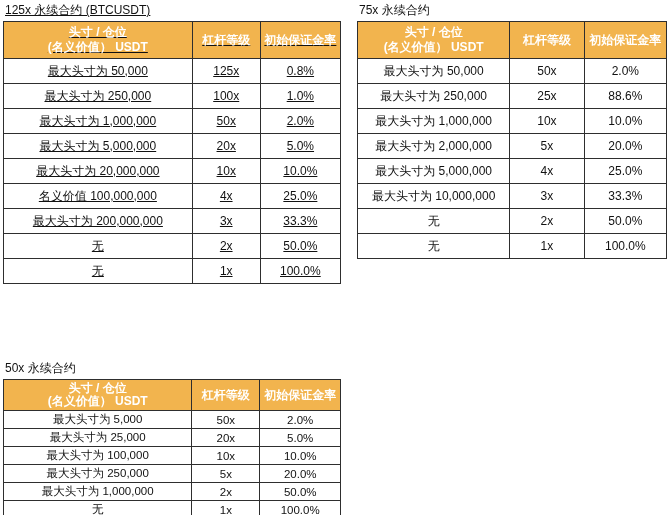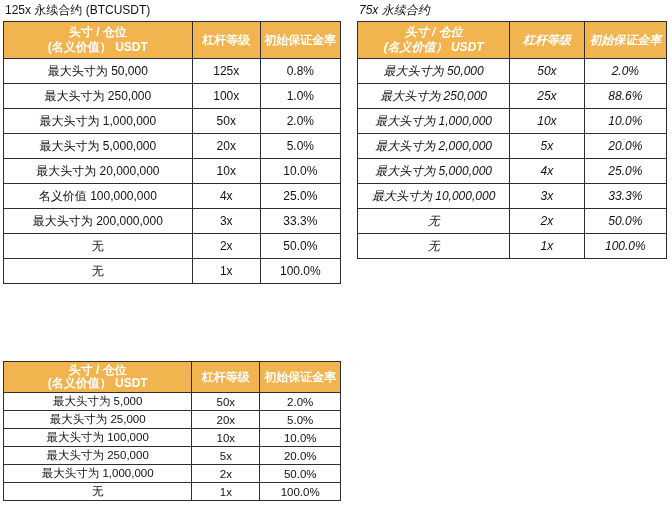--- a/index.html
+++ b/index.html
@@ -35,21 +35,21 @@
   }
   
   .t-wide  .c-pos { width:188px; } .t-wide  .c-lev { width:66px; } .t-wide  .c-mar { width:78px; }
   .t-right .c-pos { width:149px; } .t-right .c-lev { width:73px; } .t-right .c-mar { width:80px; }
 </style>
 </head>
 <body>
 
 <div class="page">
 
-  <div class="block" style="left:3px; top:3px; width:338px;">
+  <div class="block" style="left:3px; top:3px; width:338px;text-decoration:underline;">
     <div class="table-title">125x 永续合约 (BTCUSDT)</div>
     <table class="t-big t-wide">
       <thead>
         <tr>
           <th class="c-pos">头寸 / 仓位
 (名义价值） USDT</th>
           <th class="c-lev">杠杆等级</th>
           <th class="c-mar">初始保证金率</th>
         </tr>
       </thead>
@@ -96,21 +96,21 @@
           </tr>
           <tr>
             <td>无</td>
             <td>1x</td>
             <td>100.0%</td>
           </tr>
         </tbody>
     </table>
   </div>
 
-  <div class="block" style="left:357px; top:3px; width:310px;font-style:italic;">
+  <div class="block" style="left:357px; top:3px; width:310px;">
     <div class="table-title">75x 永续合约</div>
     <table class="t-big t-right">
       <thead>
         <tr>
           <th class="c-pos">头寸 / 仓位
 (名义价值） USDT</th>
           <th class="c-lev">杠杆等级</th>
           <th class="c-mar">初始保证金率</th>
         </tr>
       </thead>
@@ -153,20 +153,21 @@
           <tr>
             <td>无</td>
             <td>1x</td>
             <td>100.0%</td>
           </tr>
         </tbody>
     </table>
   </div>
 
   <div class="block" style="left:3px; top:361px; width:338px;">
+    <div class="table-title">50x 永续合约</div>
     <table class="t-small t-wide">
       <thead>
         <tr>
           <th class="c-pos">头寸 / 仓位
 (名义价值） USDT</th>
           <th class="c-lev">杠杆等级</th>
           <th class="c-mar">初始保证金率</th>
         </tr>
       </thead>
       <tbody>

